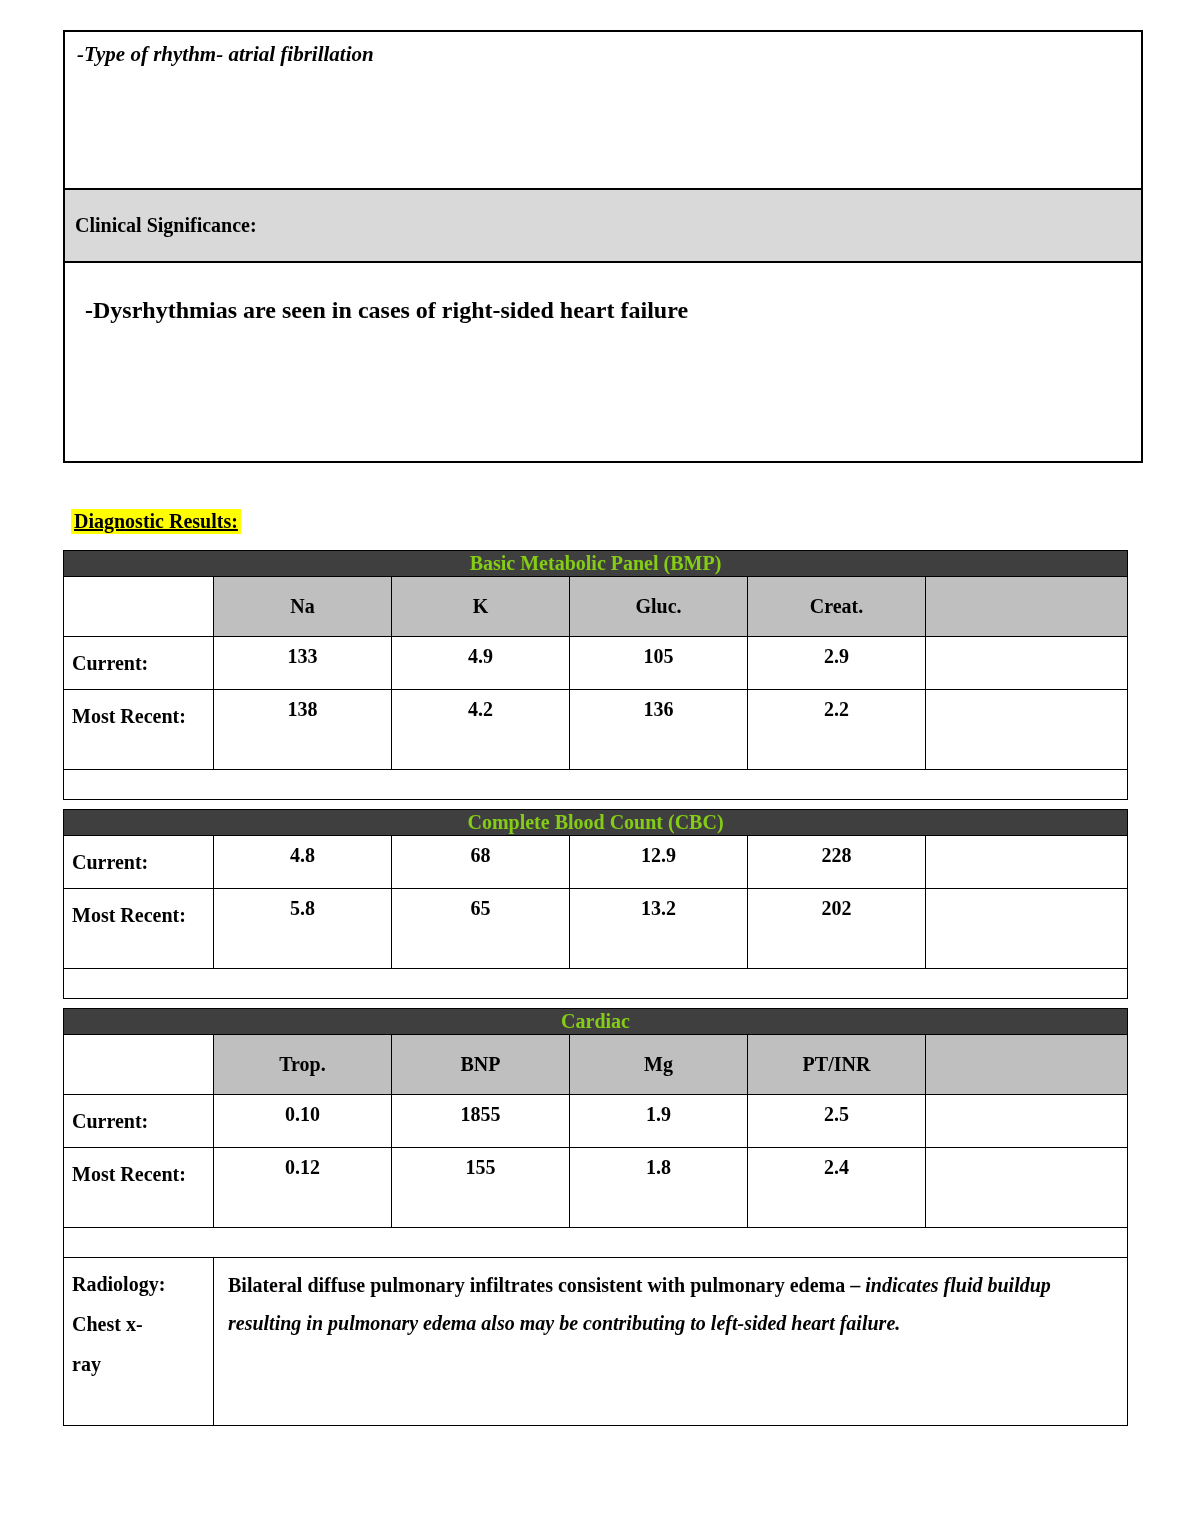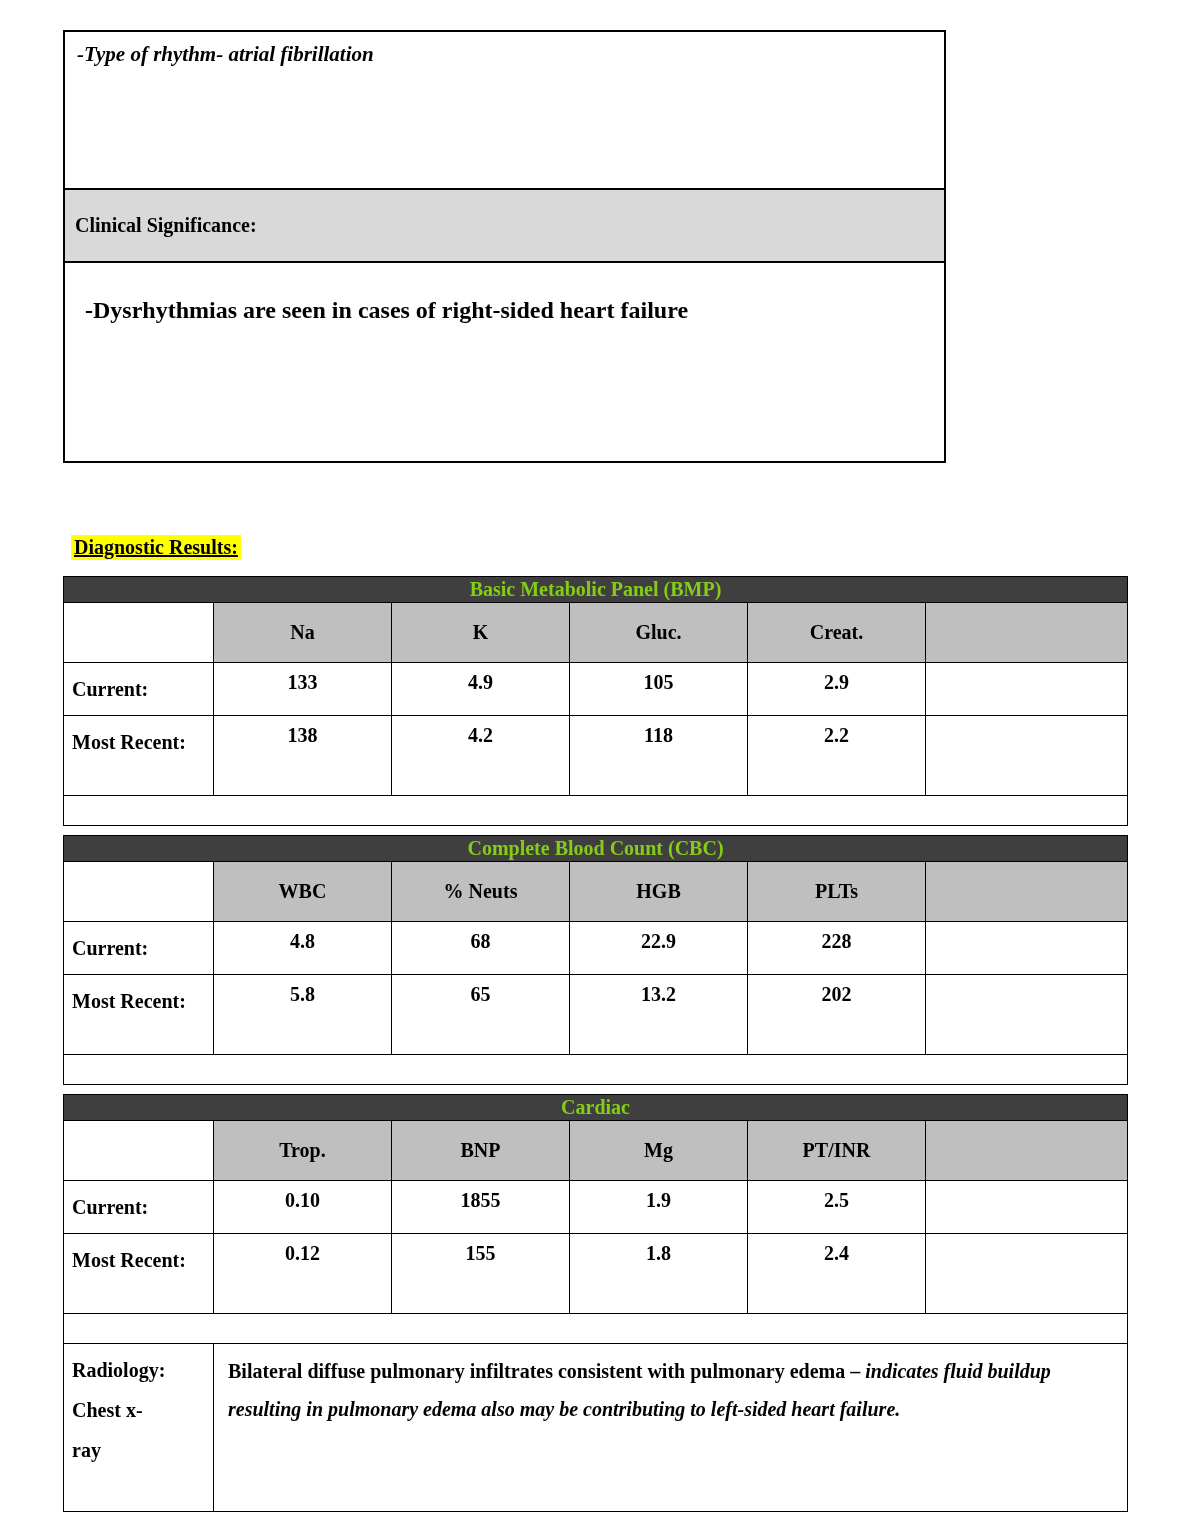--- a/index.html
+++ b/index.html
@@ -5,21 +5,21 @@
   * { margin:0; padding:0; box-sizing:border-box; }
   html,body { background:#ffffff; }
   body {
     width:1190px; height:1540px;
     font-family:"Liberation Serif","DejaVu Serif",serif;
     font-weight:bold; color:#000;
   }
   .page { position:relative; padding:30px 63px 0 63px; }
 
   
-  .top-box { border:2px solid #000; width:883px; margin-bottom:72px; }
+  .top-box { border:2px solid #000; width:1080px; margin-bottom:46px; }
   .rhythm-section { height:156px; padding:10px 12px; font-size:21px; font-style:italic; }
   .band {
     background:#d9d9d9; border-top:2px solid #000; border-bottom:2px solid #000;
     padding:24px 10px; font-size:20px;
   }
   .sig-section { height:198px; padding:34px 0 0 20px; font-size:24px; }
 
   
   .diag-label {
     display:inline-block; background:#ffff00; font-size:20px;
@@ -83,21 +83,21 @@
       <td class="vcell">133</td>
       <td class="vcell">4.9</td>
       <td class="vcell">105</td>
       <td class="vcell">2.9</td>
       <td></td>
     </tr>
     <tr class="val-row-tall">
       <td class="rowlabel">Most Recent:</td>
       <td class="vcell">138</td>
       <td class="vcell">4.2</td>
-      <td class="vcell">118</td>
+      <td class="vcell">136</td>
       <td class="vcell">2.2</td>
       <td></td>
     </tr>
     <tr class="spacer">
       <td colspan="6"></td>
     </tr>
   </tbody>
     </table>
 
   <table>
@@ -106,33 +106,25 @@
         <col style="width:178px">
         <col style="width:178px">
       <col style="width:178px">
         <col style="width:178px">
         <col style="width:202px">
     </colgroup>
     <tbody>
         <tr>
       <td colspan="6" class="title">Complete Blood Count (CBC)</td>
     </tr>
-    <tr>
-      <td class="blankhead"></td>
-      <td class="hcell">WBC</td>
-      <td class="hcell">% Neuts</td>
-      <td class="hcell">HGB</td>
-      <td class="hcell">PLTs</td>
-      <td class="hcell"></td>
-    </tr>
     <tr class="val-row">
       <td class="rowlabel">Current:</td>
       <td class="vcell">4.8</td>
       <td class="vcell">68</td>
-      <td class="vcell">22.9</td>
+      <td class="vcell">12.9</td>
       <td class="vcell">228</td>
       <td></td>
     </tr>
     <tr class="val-row-tall">
       <td class="rowlabel">Most Recent:</td>
       <td class="vcell">5.8</td>
       <td class="vcell">65</td>
       <td class="vcell">13.2</td>
       <td class="vcell">202</td>
       <td></td>

